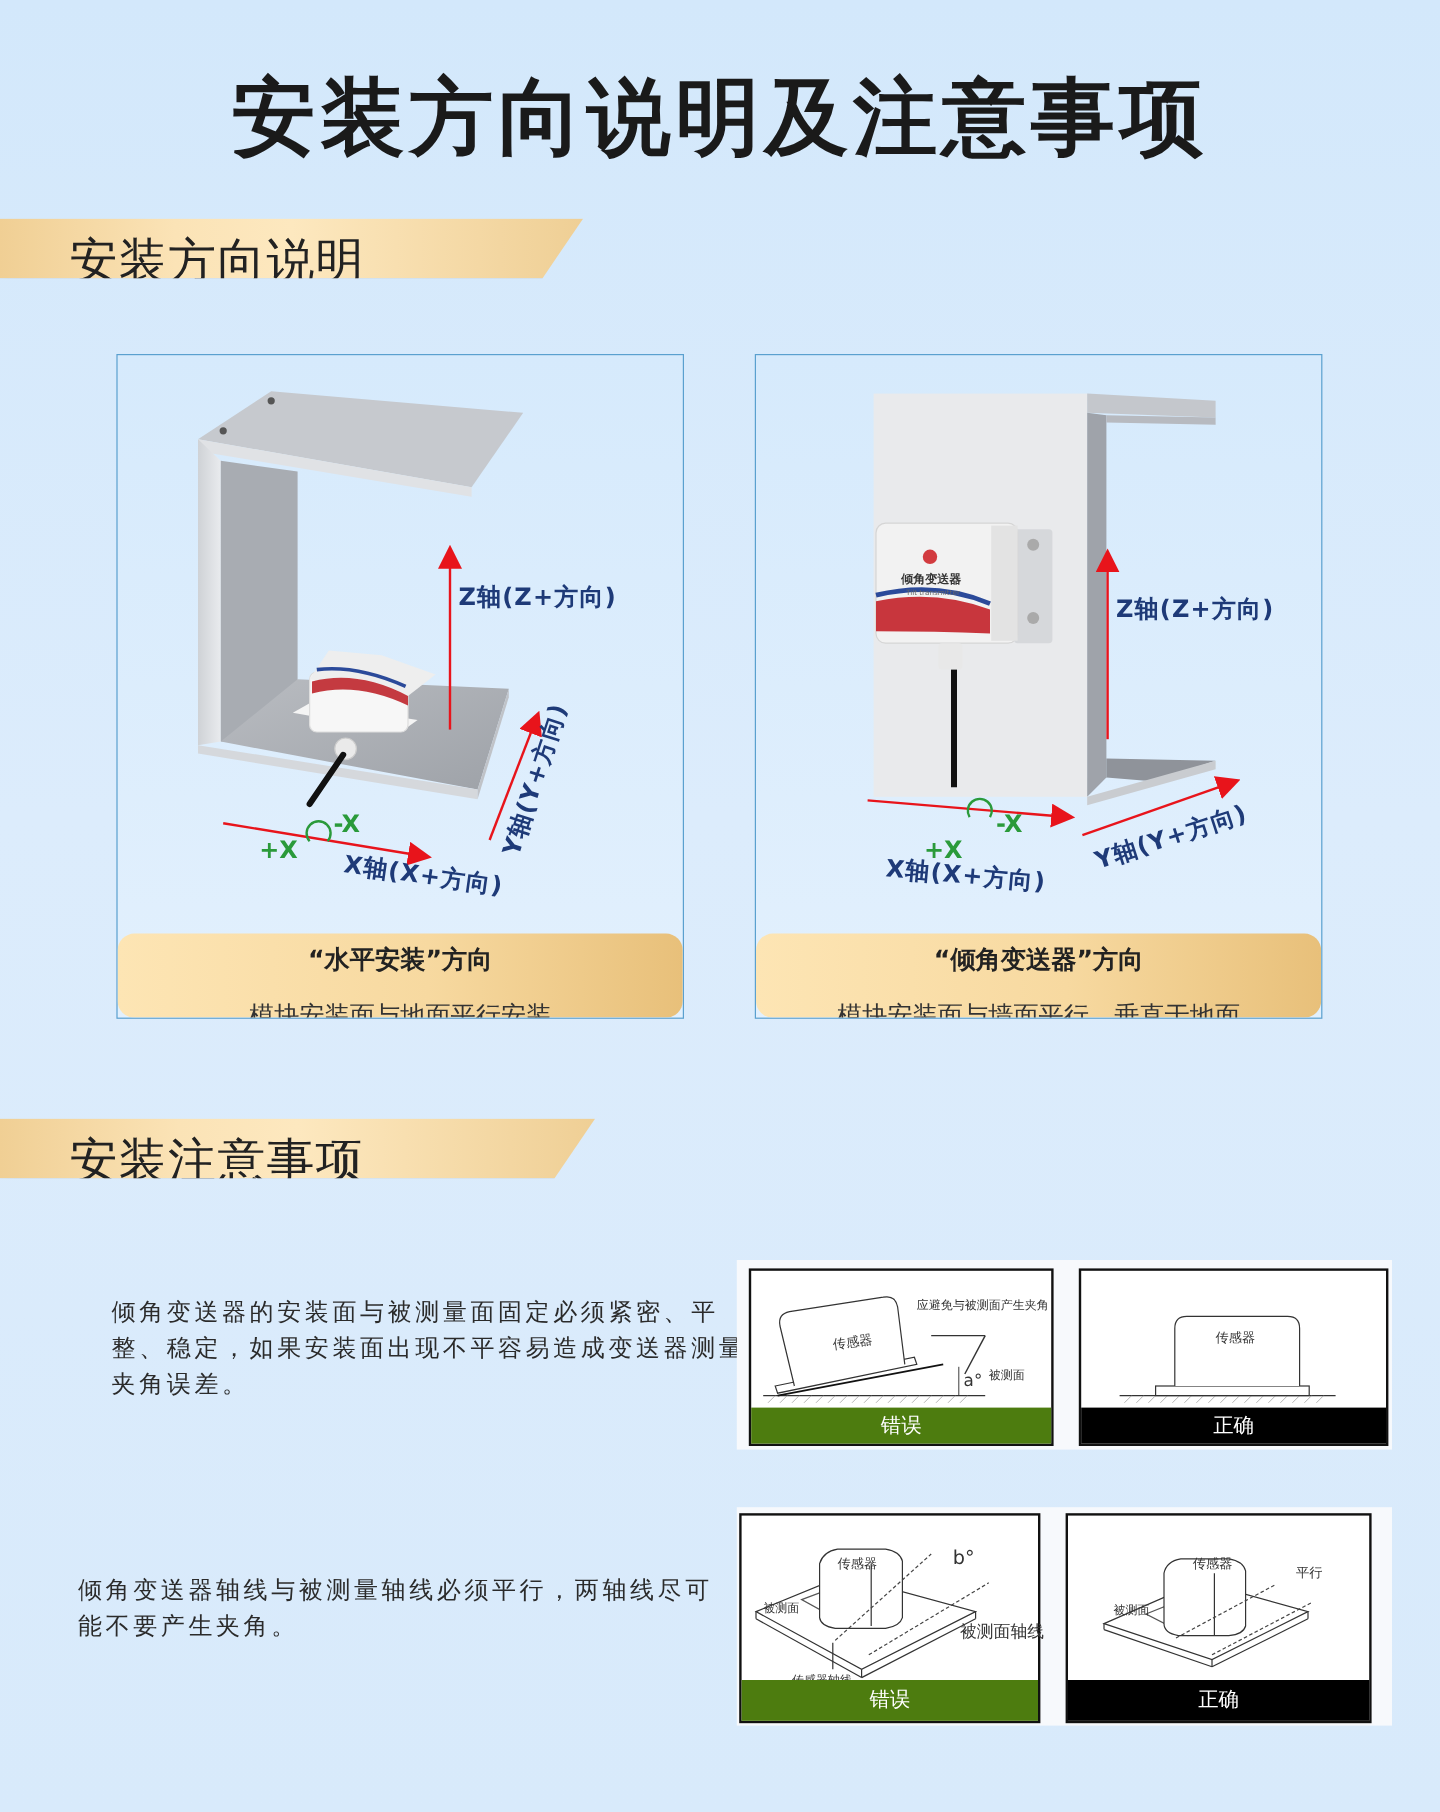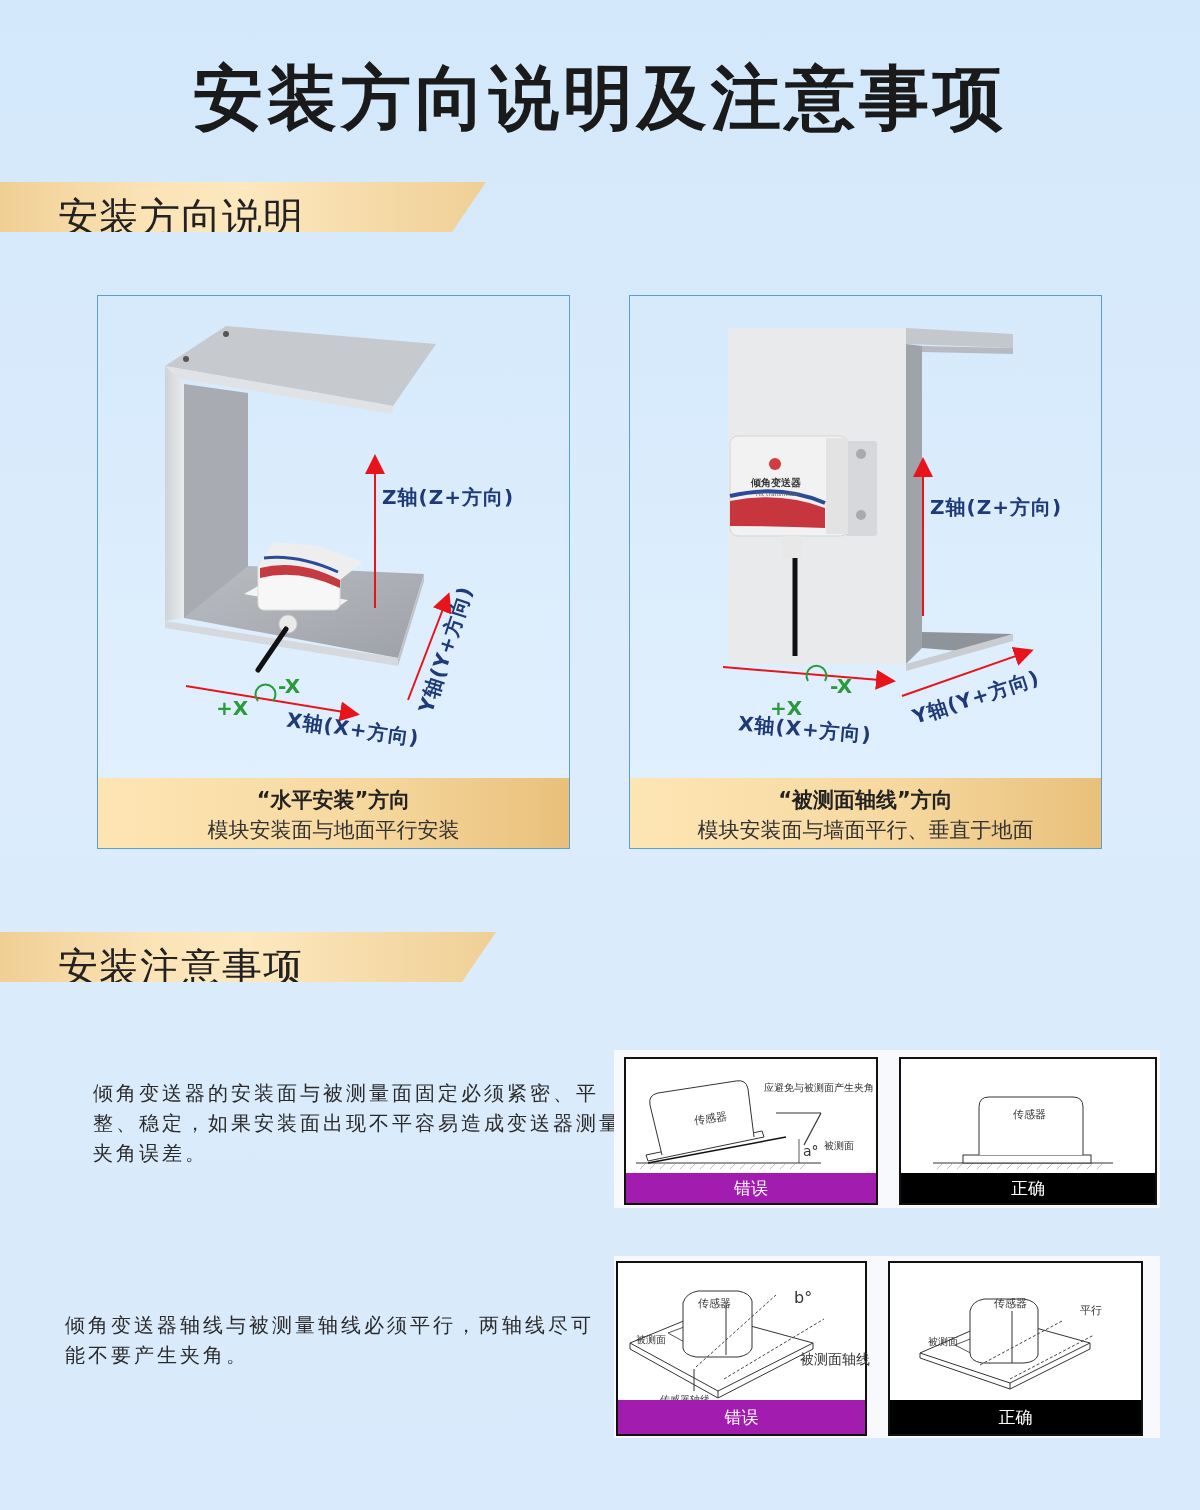--- a/index.html
+++ b/index.html
@@ -34,26 +34,27 @@
   .card {
     position: absolute; width: 473px; height: 554px;
     border: 1.5px solid #5aa0cf;
     background: linear-gradient(180deg, #d6eafc 0%, #e2f0fd 100%);
     overflow: hidden;
   }
   .card .caption {
     position: absolute; left: 0; bottom: 0; width: 100%; height: 70px;
     background: linear-gradient(90deg, #fde5b4 0%, #f7d9a0 55%, #e8c07a 100%);
     text-align: center;
+    border-radius: 14px;
   }
   .card .caption .cap-title {
     display: block; font-size: 21px; font-weight: bold; color: #222; margin-top: 8px;
   }
   .card .caption .cap-sub {
-    display: block; font-size: 21px; color: #333; margin-top: 2px;
+    display: block; font-size: 21px; color: #333; margin-top: 18px;
   }
   .axis-label {
     position: absolute; font-size: 20px; font-weight: bold; color: #1e3a78;
     white-space: nowrap; letter-spacing: 1px;
   }
   .rot-label {
     position: absolute; font-size: 20px; font-weight: bold; color: #2a9a3a;
   }
 
   .note-text {
@@ -61,21 +62,21 @@
     letter-spacing: 3px;
   }
 
   .diagram {
     position: absolute; background: #fff; border: 2px solid #111;
   }
   .diagram .footer {
     position: absolute; left: 0; bottom: 0; width: 100%; height: 30px;
     color: #fff; font-size: 17px; text-align: center; line-height: 30px;
   }
-  .footer.wrong { background: #a21caf; }
+  .footer.wrong { background: #4d7c0f; }
   .footer.right { background: #000; }
   .diag-label { position: absolute; font-size: 11px; color: #333; white-space: nowrap; }
 </style>
 </head>
 <body>
 
 <div class="main-title">安装方向说明及注意事项</div>
 
 <div class="section-banner" style="top:182px; width:486px;">
   <span class="label">安装方向说明</span>
@@ -173,21 +174,21 @@
     <line x1="272" y1="400" x2="400" y2="355" stroke="#e8141b" stroke-width="2" marker-end="url(#arr2)"></line>
 
     <path d="M178,385 A10,10 0 1 1 195,385" stroke="#2a9a3a" stroke-width="2" fill="none"></path>
   </svg>
   <span class="axis-label" style="left:300px; top:198px;">Z轴(Z+方向)</span>
   <span class="axis-label" style="left:108px; top:420px; transform:rotate(5deg);">X轴(X+方向)</span>
   <span class="axis-label" style="left:280px; top:388px; transform:rotate(-18deg);">Y轴(Y+方向)</span>
   <span class="rot-label" style="left:200px; top:378px;">-X</span>
   <span class="rot-label" style="left:140px; top:400px;">+X</span>
   <div class="caption">
-    <span class="cap-title">“被测面轴线”方向</span>
+    <span class="cap-title">“倾角变送器”方向</span>
     <span class="cap-sub">模块安装面与墙面平行、垂直于地面</span>
   </div>
 </div>
 
 <div class="section-banner" style="top:932px; width:496px;padding-left:36px;">
   <span class="label">安装注意事项</span>
 </div>
 
 <div class="note-text" style="left:65px; top:1078px; width:545px;margin-left:28px;">倾角变送器的安装面与被测量面固定必须紧密、平整、稳定，如果安装面出现不平容易造成变送器测量夹角误差。</div>
 

